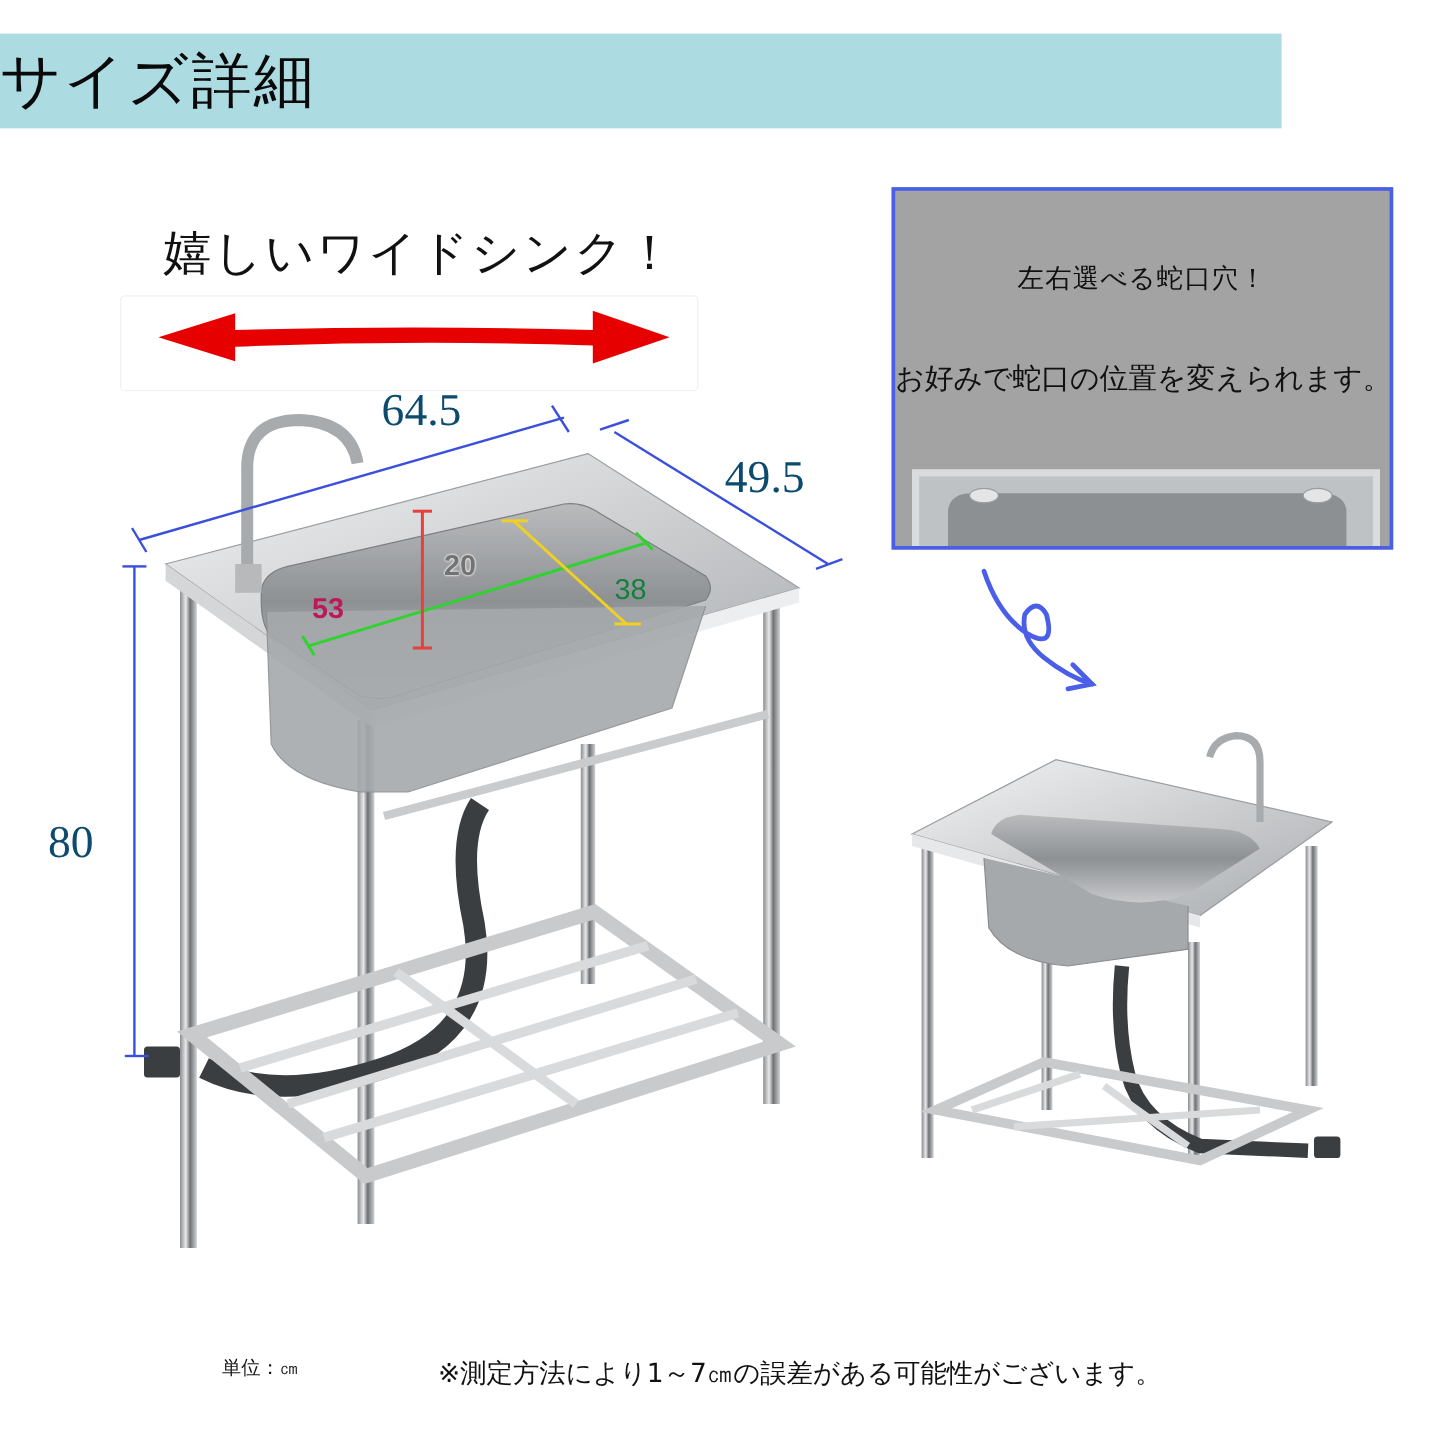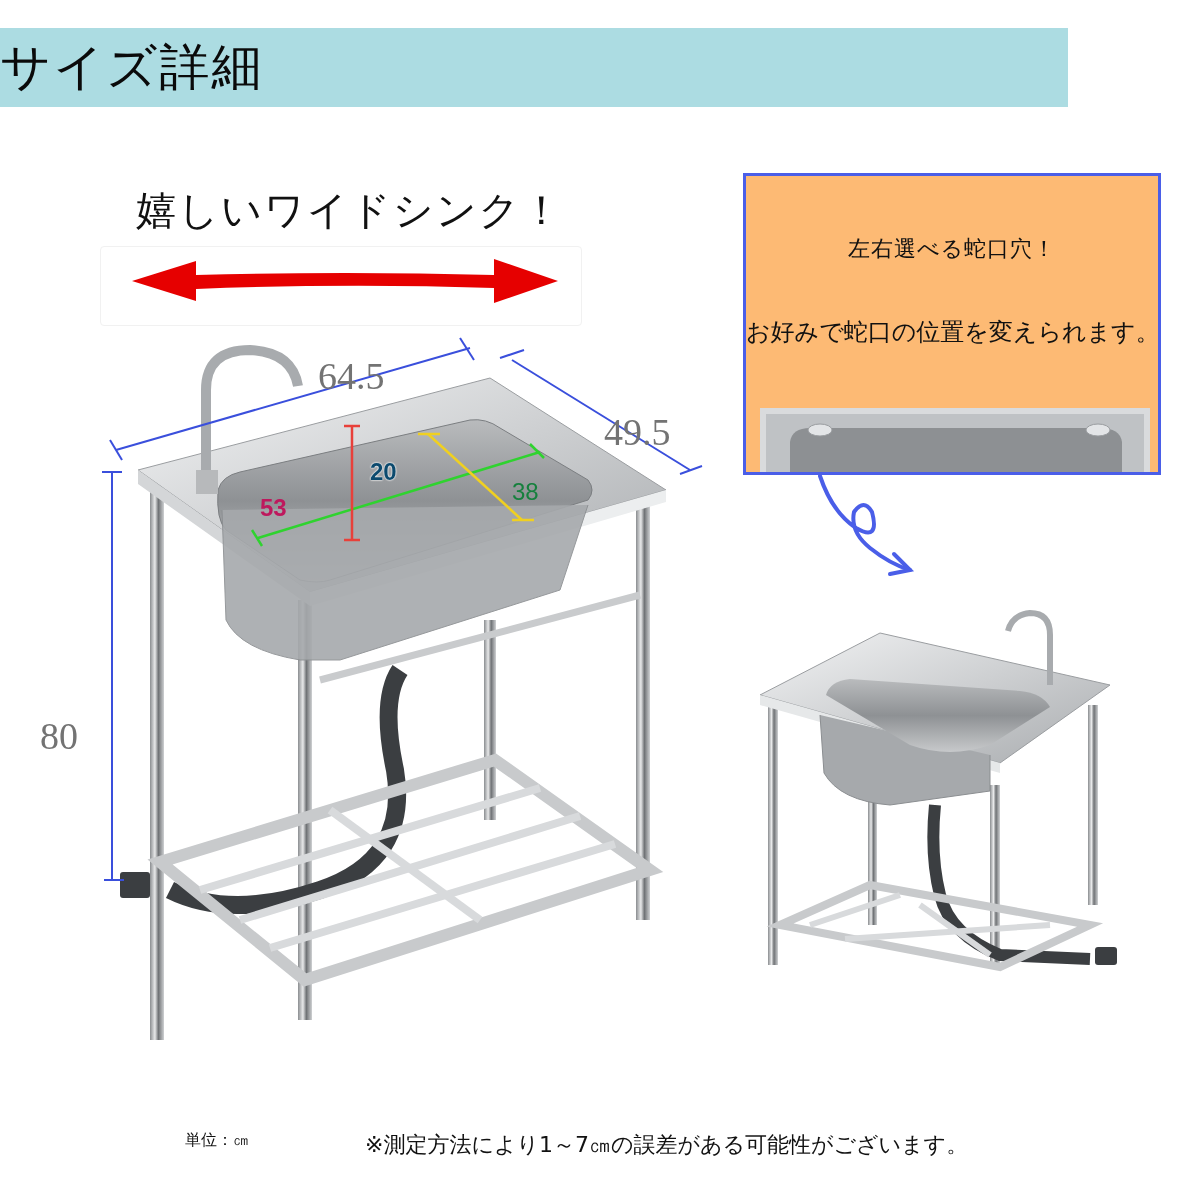--- a/index.html
+++ b/index.html
@@ -4,22 +4,22 @@
   <style>
     html, body { margin: 0; padding: 0; background: #ffffff; }
     body { width: 1200px; height: 1200px; position: relative; overflow: hidden;
            font-family: "DejaVu Sans", sans-serif; color: #111; }
     .abs { position: absolute; }
     .header-band { left: 0; top: 28px; width: 1068px; height: 79px; background: #acdce2; }
     .header-title { left: 0; width: 1068px; top: 28px; height: 79px; line-height: 79px; text-align: left;
                     font-size: 50px; font-family: "DejaVu Sans", sans-serif; letter-spacing: 2px; color: #0a0a0a; }
     .wide-title { left: 120px; top: 183px; font-size: 40px; letter-spacing: 2px; white-space: nowrap; margin-left: 16px; }
     .arrow-box { left: 100px; top: 246px; width: 480px; height: 78px; border: 1px solid #f1f1f1; border-radius: 4px; }
-    .dim-label { font-family: "Liberation Serif", "DejaVu Serif", serif; font-size: 38px; color: #737373; white-space: nowrap; margin-top: 34px; }
-    .callout { left: 743px; top: 173px; width: 418px; height: 302px; border: 3px solid #4a5ee8; box-sizing: border-box; background: #fdba74; overflow: hidden; }
+    .dim-label { font-family: "Liberation Serif", "DejaVu Serif", serif; font-size: 38px; color: #0c4a6e; white-space: nowrap; }
+    .callout { left: 743px; top: 156px; width: 418px; height: 302px; border: 3px solid #4a5ee8; box-sizing: border-box; background: #a3a3a3; overflow: hidden; }
     .callout-title { left: 0; width: 100%; top: 58px; text-align: center; font-size: 22px; letter-spacing: 1px; }
     .callout-sub { left: 0; width: 100%; top: 140px; text-align: center; font-size: 24px; white-space: nowrap; }
     .footer-unit { left: 185px; top: 1130px; font-size: 16px; white-space: nowrap; }
     .footer-note { left: 365px; top: 1130px; font-size: 22px; white-space: nowrap; }
     .inner-dim { font-family: "Liberation Sans", sans-serif; font-size: 24px; font-weight: normal; }
   </style>
 </head>
 <body>
 
 <div class="abs header-band"></div>
@@ -99,21 +99,21 @@
     <line x1="418" y1="104" x2="440" y2="104" stroke="#f0d020"></line>
     <line x1="512" y1="190" x2="534" y2="190" stroke="#f0d020"></line>
   </g>
 </svg>
 
 <div class="abs dim-label" style="left:318px;top:320px">64.5</div>
 <div class="abs dim-label" style="left:604px;top:376px">49.5</div>
 <div class="abs dim-label" style="left:40px;top:680px">80</div>
 
 <div class="abs inner-dim" style="left:260px;top:494px;color:#be185d;font-weight:bold">53</div>
-<div class="abs inner-dim" style="left:370px;top:458px;color:#0c4a6e;font-weight:bold;text-shadow:0 0 2px #fff,0 0 2px #fff">20</div>
+<div class="abs inner-dim" style="left:370px;top:458px;color:#737373;font-weight:bold;text-shadow:0 0 2px #fff,0 0 2px #fff">20</div>
 <div class="abs inner-dim" style="left:512px;top:478px;color:#15803d">38</div>
 
 <div class="abs callout">
   <div class="abs callout-title">左右選べる蛇口穴！</div>
   <div class="abs callout-sub">お好みで蛇口の位置を変えられます。</div>
   <svg class="abs" style="left:14px;top:226px" width="390" height="80">
     <rect x="0" y="6" width="390" height="80" fill="#d9dbdd"></rect>
     <rect x="6" y="12" width="378" height="70" fill="#bfc2c5"></rect>
     <path d="M30 80 L30 40 Q32 26 50 26 L340 26 Q360 26 362 40 L362 80 Z" fill="#8d9093"></path>
     <ellipse cx="60" cy="28" rx="12" ry="6" fill="#e3e5e7" stroke="#9a9da0"></ellipse>

